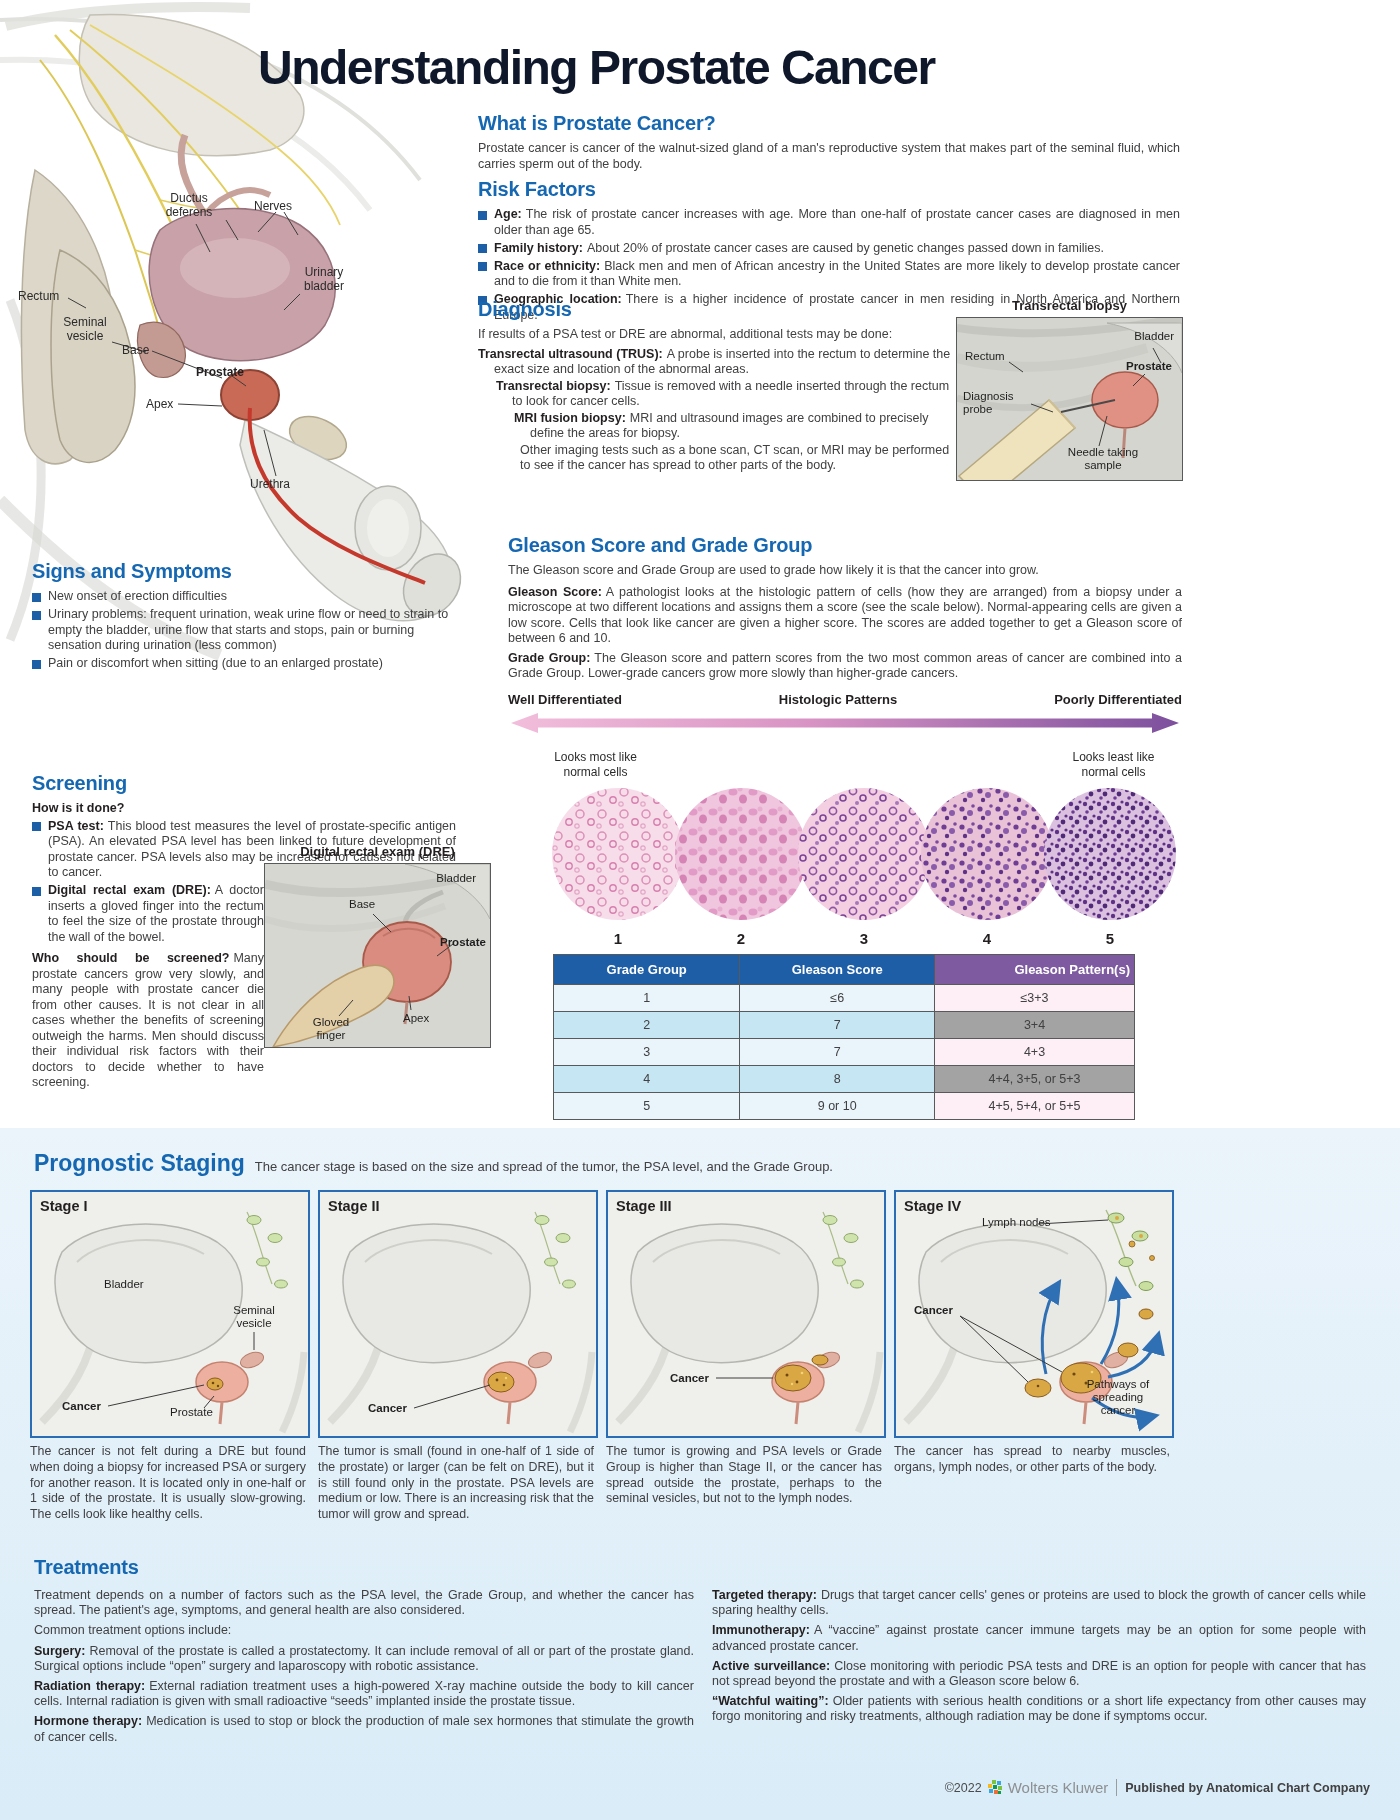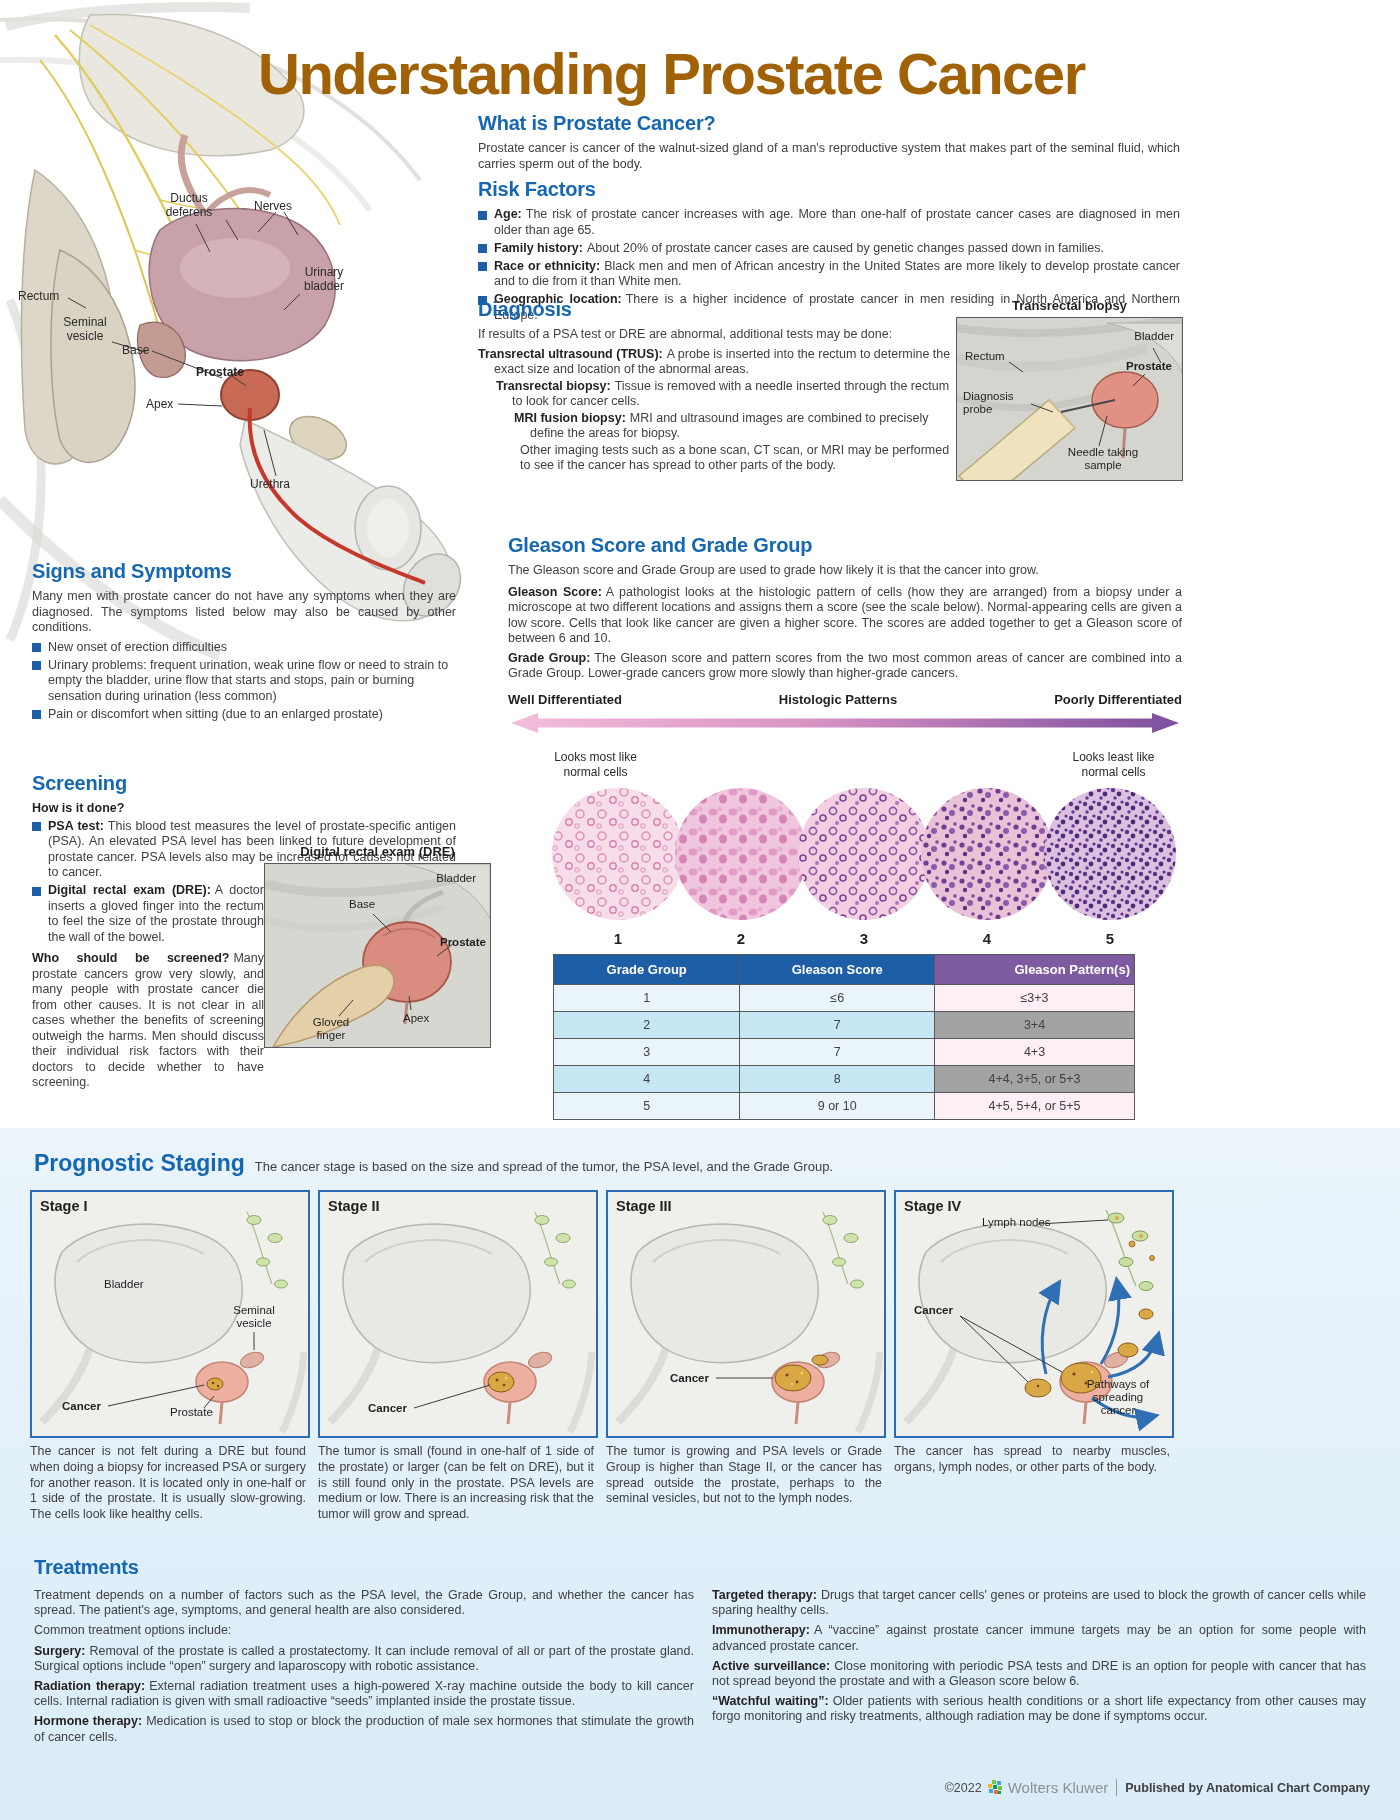--- a/index.html
+++ b/index.html
@@ -1,20 +1,20 @@
 <!DOCTYPE html>
 <html><head>
 <meta charset="utf-8">
 <style>
   html,body{margin:0;padding:0;background:#fff;}
   #poster{position:relative;width:1400px;height:1820px;background:#ffffff;
     font-family:"Liberation Sans", sans-serif;color:#414042;overflow:hidden;}
   .hd{font-weight:bold;color:#1567b2;font-size:20px;margin:0 0 6px 0;letter-spacing:-0.2px;}
-  .title{position:absolute;left:258px;top:40px;width:930px;font-size:58px;font-weight:800;
-    color:#a16207;letter-spacing:-1.5px;margin:0;}
+  .title{position:absolute;left:258px;top:40px;width:930px;font-size:48px;font-weight:800;
+    color:#0f172a;letter-spacing:-1.5px;margin:0;}
   .abs{position:absolute;}
   p{margin:0;}
   .body,.li-t{font-size:12.5px;line-height:15.5px;}
   .just{text-align:justify;}
   b{color:#231f20;padding-right:4px;}
   .li{display:flex;margin:0 0 2.5px 0;}
   .sq{width:9px;height:9px;background:#1d5fa7;margin:3.5px 7px 0 0;flex:none;}
   .mb4{margin-bottom:4px;}
   .mb6{margin-bottom:6px;}
   
@@ -289,21 +289,20 @@
     <tr>
       <td class="c-lt">5</td>
           <td class="c-lt">9 or 10</td>
           <td class="p-lt">4+5, 5+4, or 5+5</td>
     </tr>
   </tbody>
     </table>
 
   <div class="abs" style="left:32px;top:560px;width:424px;">
     <p class="hd">Signs and Symptoms</p>
-    <p class="body just mb4">Many men with prostate cancer do not have any symptoms when they are diagnosed. The symptoms listed below may also be caused by other conditions.</p>
     <div class="li">
         <span class="sq"></span>
       <p class="li-t">New onset of erection difficulties</p>
       </div>
     <div class="li">
         <span class="sq"></span>
       <p class="li-t">Urinary problems: frequent urination, weak urine flow or need to strain to empty the bladder, urine flow that starts and stops, pain or burning sensation during urination (less common)</p>
       </div>
     <div class="li">
         <span class="sq"></span>

